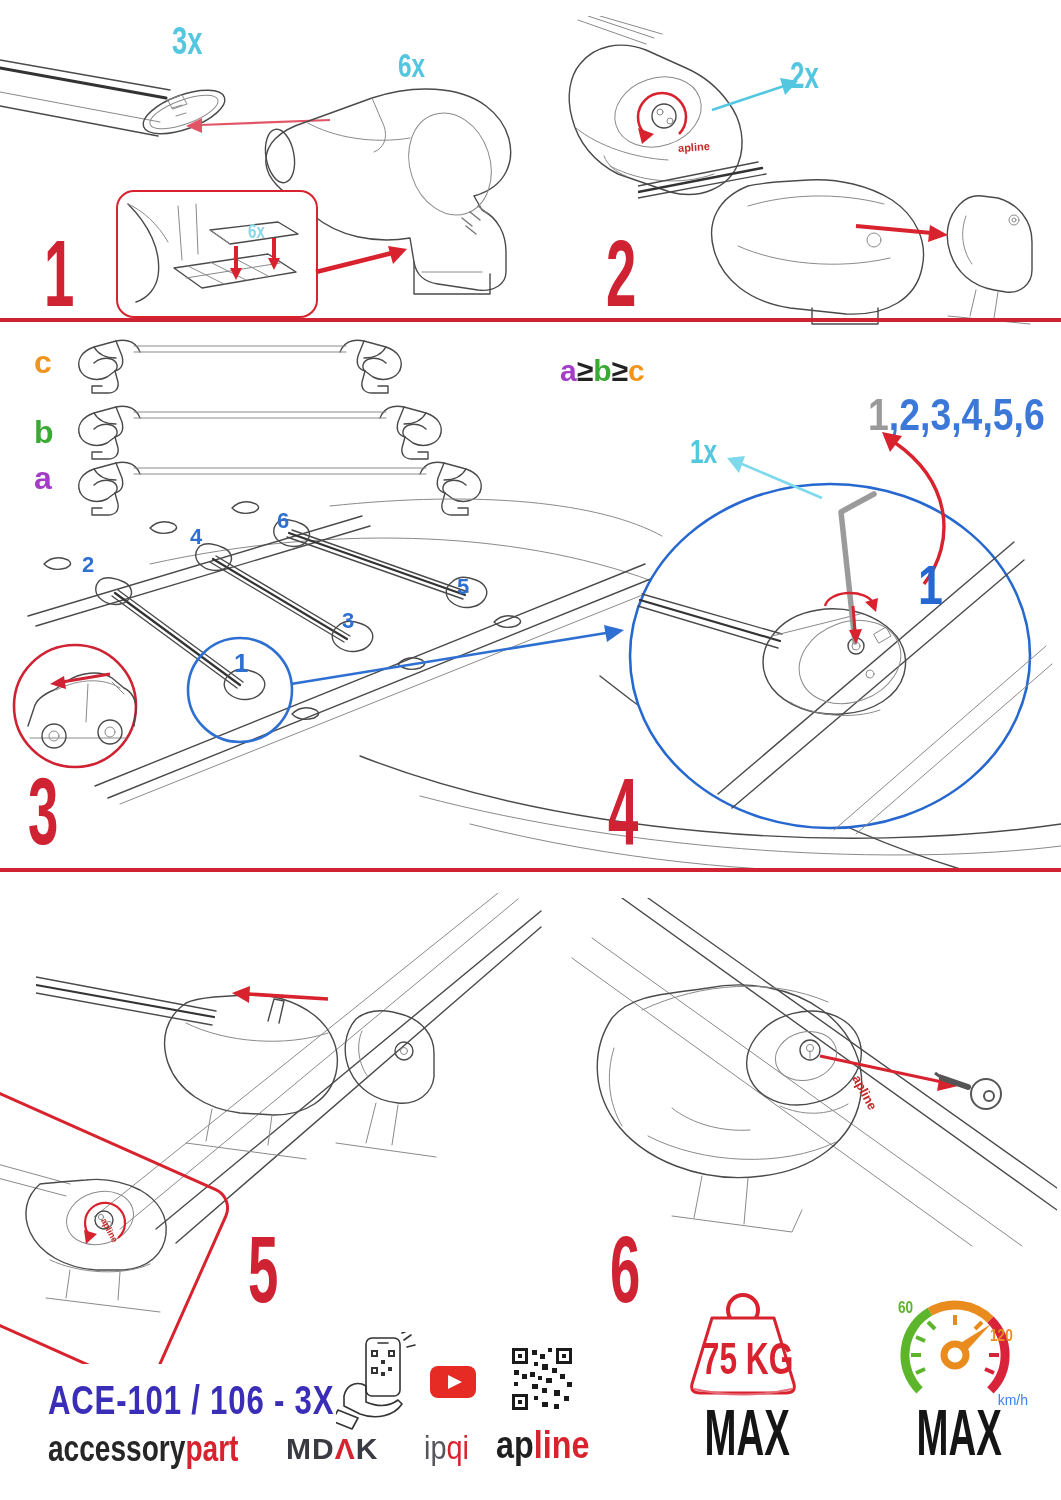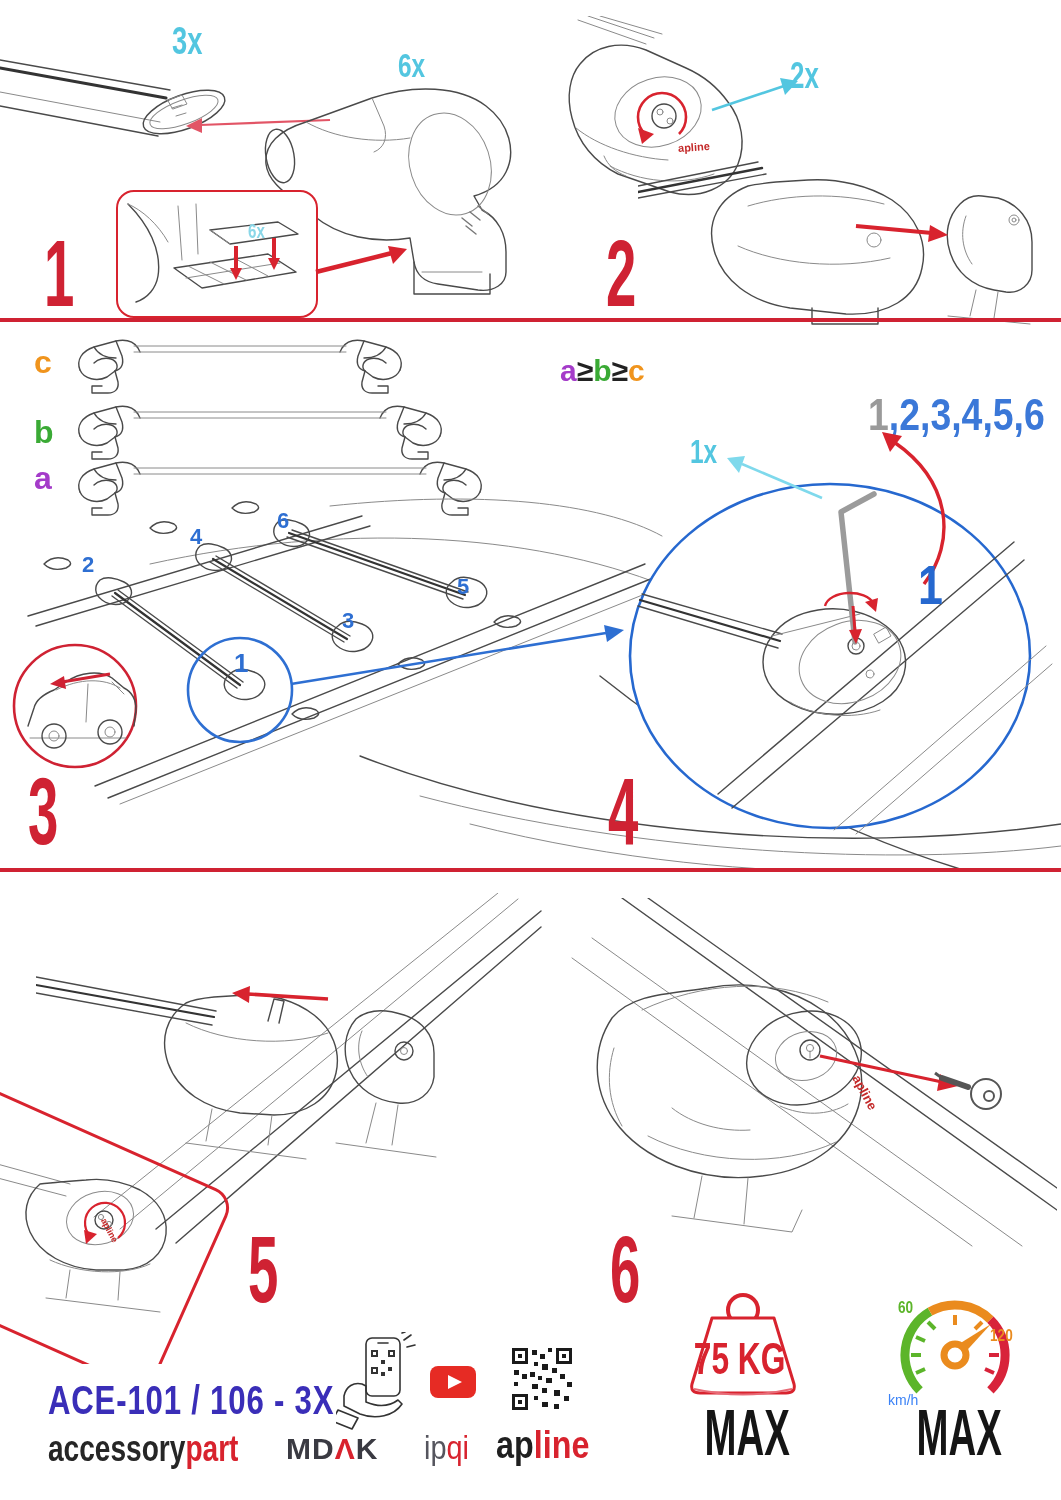--- a/index.html
+++ b/index.html
@@ -7,21 +7,21 @@
         font-family:"Liberation Sans",sans-serif;}
   .abs{position:absolute;}
   svg{display:block;}
   .lineart{stroke:#4a4a4a;fill:none;stroke-width:1.4;stroke-linecap:round;stroke-linejoin:round;}
   .thin{stroke:#8a8a8a;stroke-width:1;}
   .qty{color:#53c6e0;font-weight:600;line-height:1;transform:scaleX(.72);transform-origin:left top;white-space:nowrap;}
   .stepnum{color:#cf2233;font-weight:700;font-size:94px;line-height:.8;transform:scaleX(.58);transform-origin:left top;}
   .poslabel{color:#2e6fd2;font-weight:700;font-size:22px;line-height:1;}
   .divider{left:0;width:1061px;height:4px;background:#cf2233;}
   .condc{display:inline-block;transform:scaleX(.72);transform-origin:center top;white-space:nowrap;}
-  .ctrbox{text-align:left;}
+  .ctrbox{text-align:right;}
   .brandred{color:#d8232e;}
   .minibrand{color:#c42a2a;font-weight:700;line-height:1;white-space:nowrap;}
 </style>
 </head>
 <body>
 
 <div id="page">
 
   <svg width="0" height="0" class="abs" aria-hidden="true">
     <defs>

